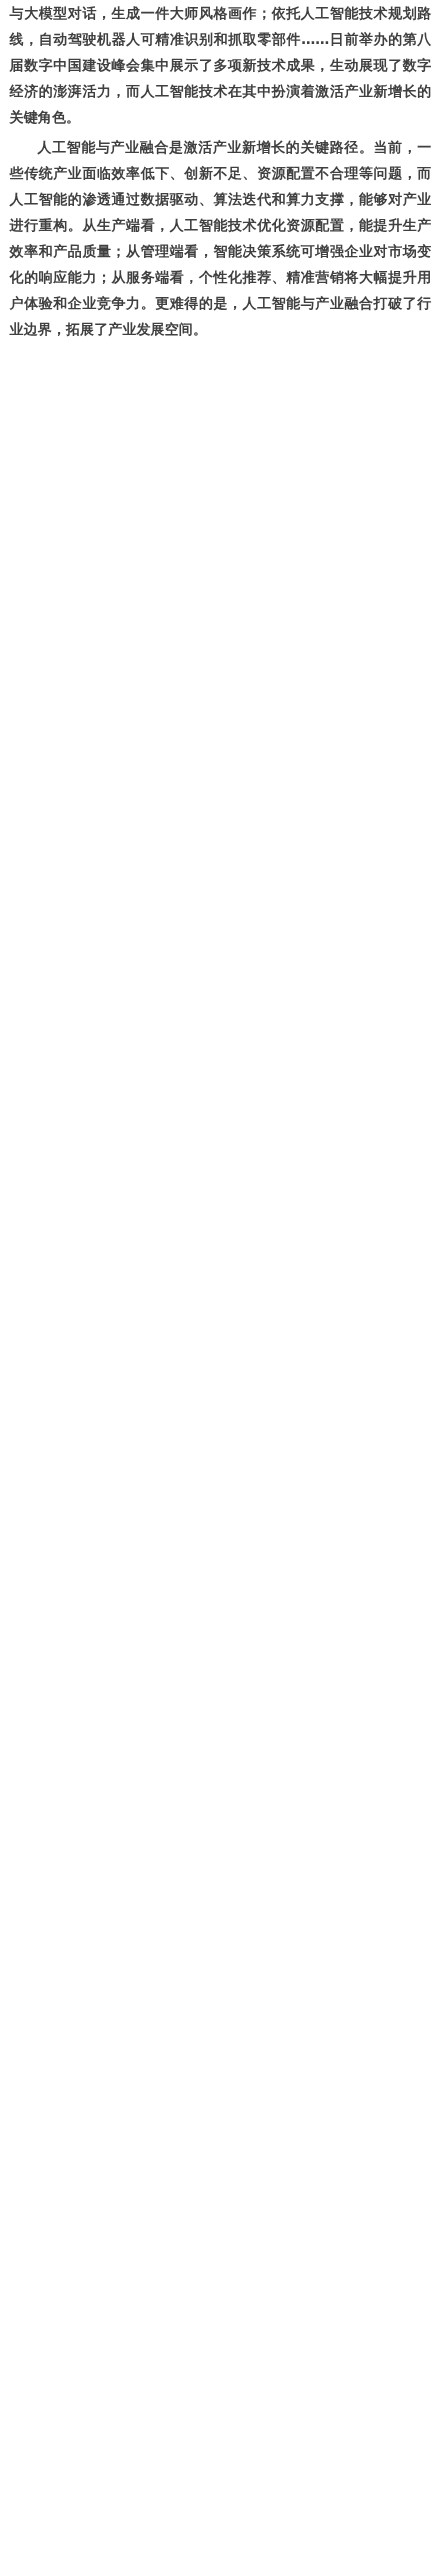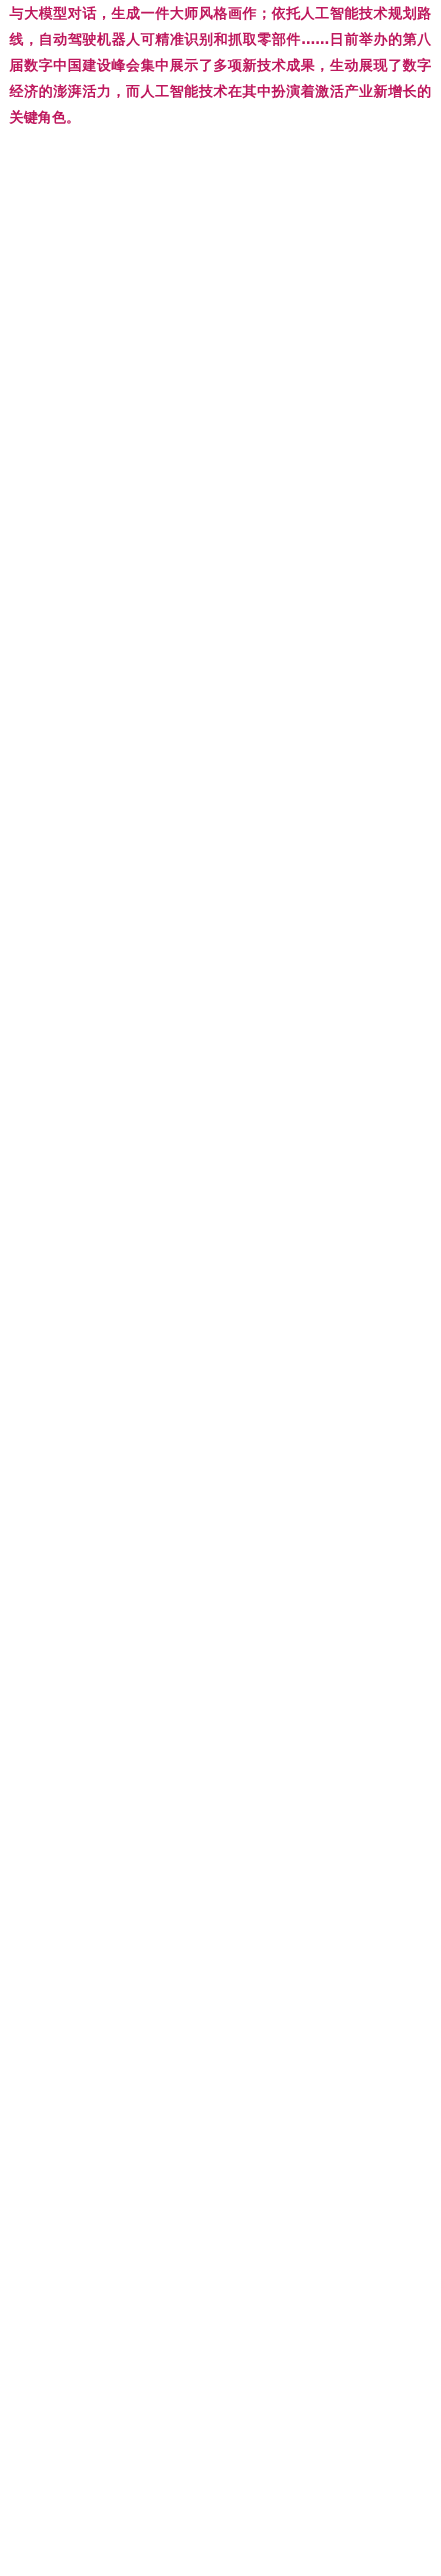--- a/index.html
+++ b/index.html
@@ -13,33 +13,34 @@
   }
   #article {
     width: 441px;
     box-sizing: border-box;
     padding: 0 9.6px 27.4px 9.6px;
     background: #ffffff;
   }
   .para {
     font-size: 14px;
     line-height: 26px;
-    color: #be185d;
+    color: #404040;
     text-align: justify;
     text-justify: inter-ideograph;
     margin: 0 0 4.1px 0;
     letter-spacing: 0.1px;
     font-weight: 600;
   }
   .para.indent {
     text-indent: 2em;
   }
   .para.first {
     text-indent: 0;
   }
 </style>
 </head>
 <body>
 
 <div id="article">
   <p class="para indent first">与大模型对话，生成一件大师风格画作；依托人工智能技术规划路线，自动驾驶机器人可精准识别和抓取零部件……日前举办的第八届数字中国建设峰会集中展示了多项新技术成果，生动展现了数字经济的澎湃活力，而人工智能技术在其中扮演着激活产业新增长的关键角色。</p>
+  <p class="para indent">人工智能与产业融合是激活产业新增长的关键路径。当前，一些传统产业面临效率低下、创新不足、资源配置不合理等问题，而人工智能的渗透通过数据驱动、算法迭代和算力支撑，能够对产业进行重构。从生产端看，人工智能技术优化资源配置，能提升生产效率和产品质量；从管理端看，智能决策系统可增强企业对市场变化的响应能力；从服务端看，个性化推荐、精准营销将大幅提升用户体验和企业竞争力。更难得的是，人工智能与产业融合打破了行业边界，拓展了产业发展空间。</p>
 </div>
 
 
 </body></html>

